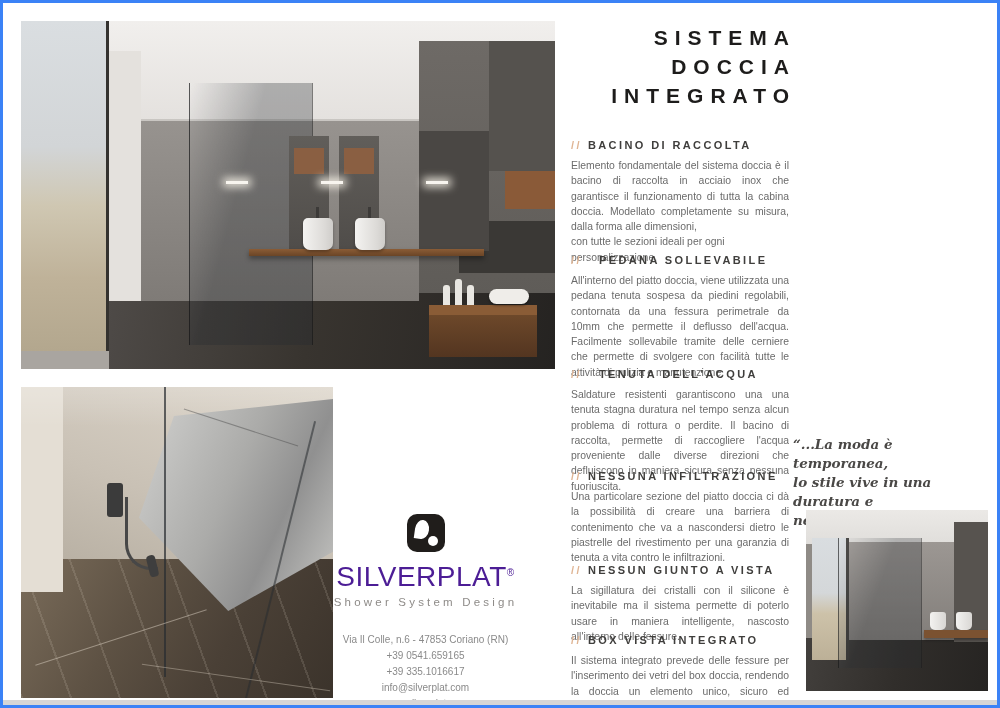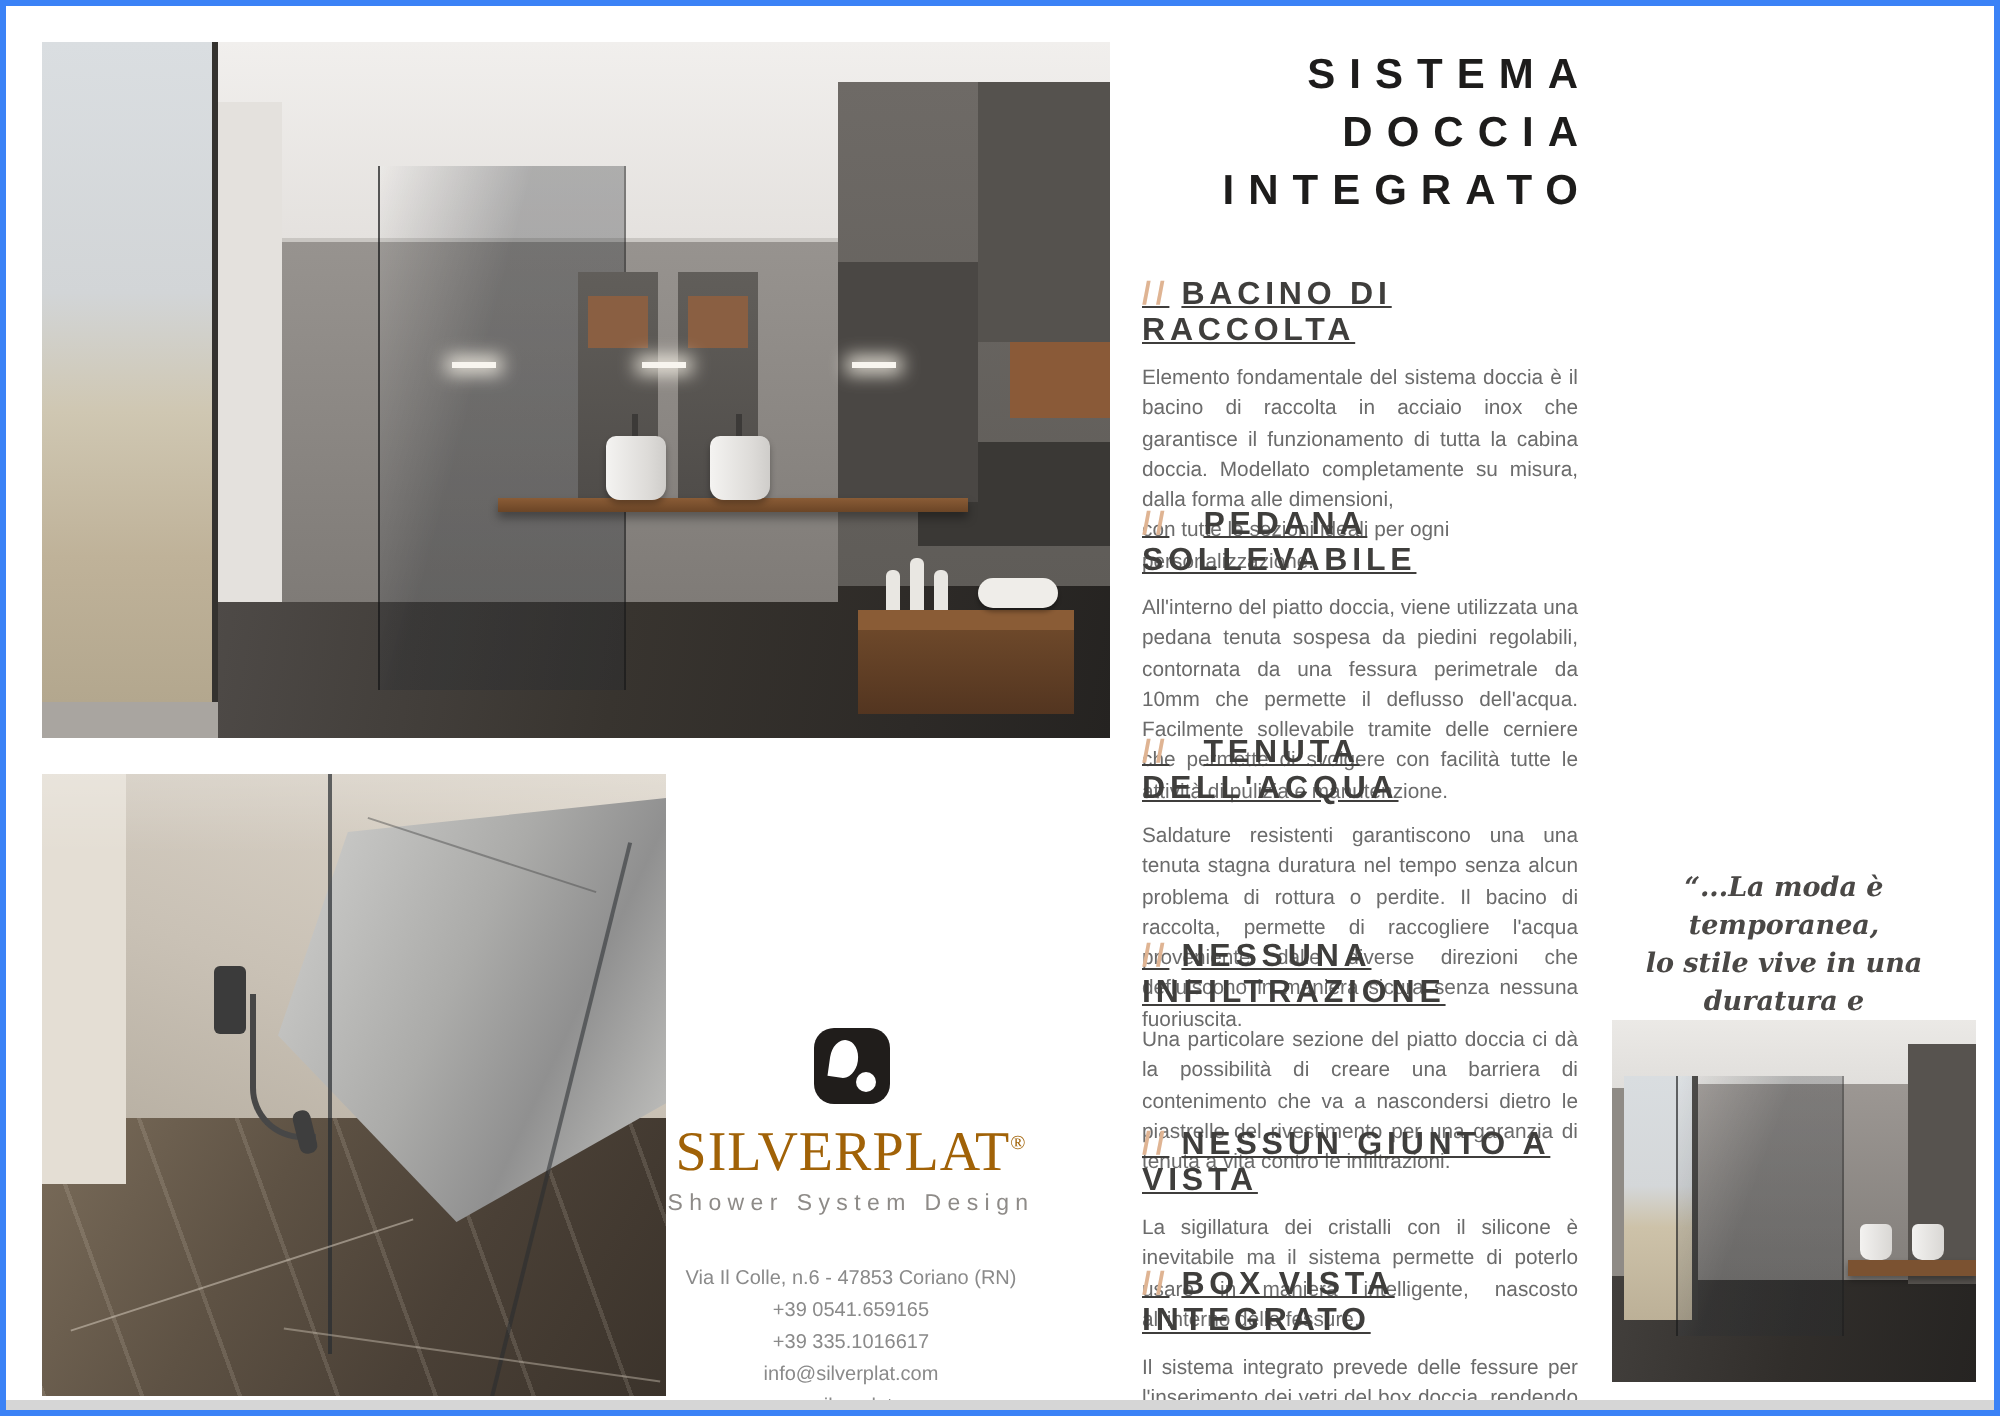--- a/index.html
+++ b/index.html
@@ -100,39 +100,39 @@
     background:linear-gradient(90deg,#f3f2f0,#d9d7d4); }
   .p3-glass { position:absolute; left:32px; top:28px; width:82px; height:130px;
     background:linear-gradient(110deg, rgba(255,255,255,.10), rgba(38,44,50,.26) 45%);
     border-left:1px solid rgba(20,20,20,.5); border-right:1px solid rgba(20,20,20,.45); }
 
   
   .title-block { position:absolute; left:568px; top:20px; width:218px; text-align:right; }
   .title-line { font-size:21px; font-weight:bold; color:#1d1c1b; letter-spacing:7px; margin-right:-7px; line-height:29px; }
 
   .section { position:absolute; left:568px; width:218px; }
-  .sec-head { margin:0; font-size:16px; font-weight:bold; color:#3f3e3c; letter-spacing:2.4px;text-decoration:underline; }
+  .sec-head { margin:0; font-size:11px; font-weight:bold; color:#3f3e3c; letter-spacing:2.4px; }
   .slashes { color:#dfb493; font-weight:bold; }
   .sec-label { margin-left:6px; }
   .sec-label.tight { margin-left:1px;padding-left:16px; }
   .sec-body { margin:7px 0 0 0; font-size:10.4px; line-height:15.3px; color:#6b6b6b;
     text-align:justify; white-space:pre-line; }
 
   
-  .quote { position:absolute; left:790px; top:432px; width:198px; text-align:center;
+  .quote { position:absolute; left:790px; top:432px; width:198px; text-align:left;
     font-family:"DejaVu Serif", serif; font-style:italic; font-weight:bold;
     font-size:13.5px; line-height:19px; color:#4a4846; }
 
   
   .brand-block { position:absolute; left:330px; top:511px; width:185px; text-align:center; }
   .logo-icon { position:relative; width:38px; height:38px; margin:0 auto; background:#201d1b; border-radius:10px; }
   .logo-icon .petal { position:absolute; left:8px; top:6px; width:14px; height:19px; background:#ffffff;
     border-radius:50% 50% 50% 0; transform:rotate(8deg); }
   .logo-icon .dot { position:absolute; right:7px; bottom:6px; width:10px; height:10px; border-radius:50%; background:#ffffff; }
-  .brand-name { margin-top:9px; font-size:28px; color:#a16207; letter-spacing:0.5px; white-space:nowrap;font-family:Liberation Serif, serif; }
+  .brand-name { margin-top:9px; font-size:28px; color:#4c1d95; letter-spacing:0.5px; white-space:nowrap; }
   .brand-name .reg { font-size:10px; vertical-align:super; }
   .brand-tagline { margin-top:3px; font-size:11.5px; color:#8e8b88; letter-spacing:3.2px; }
   .contact { margin-top:24px; font-size:10px; line-height:16px; color:#8a8a8a; }
   .contact .link { color:#8a8a8a; text-decoration:none; display:block; }
 </style>
 </head>
 <body>
 
 <div class="page">
 

